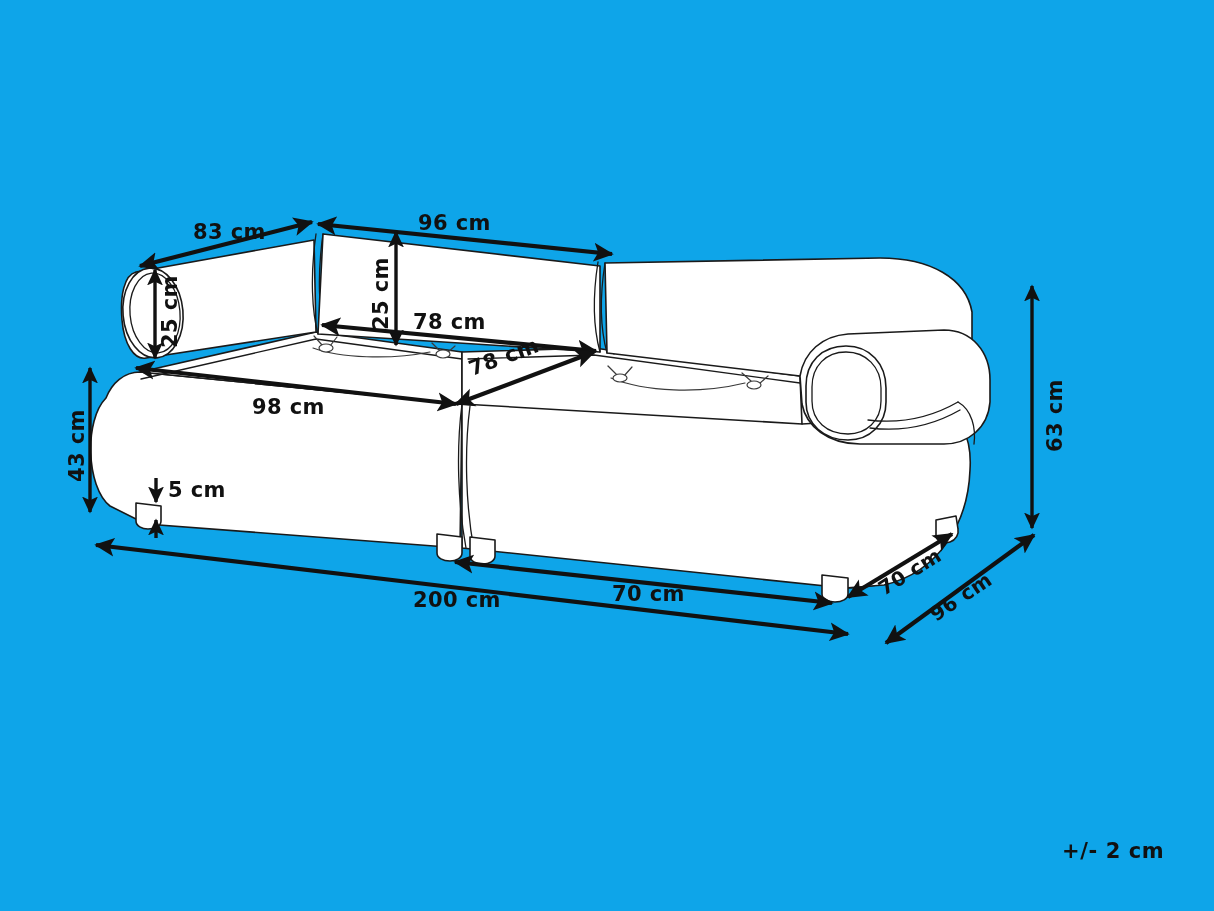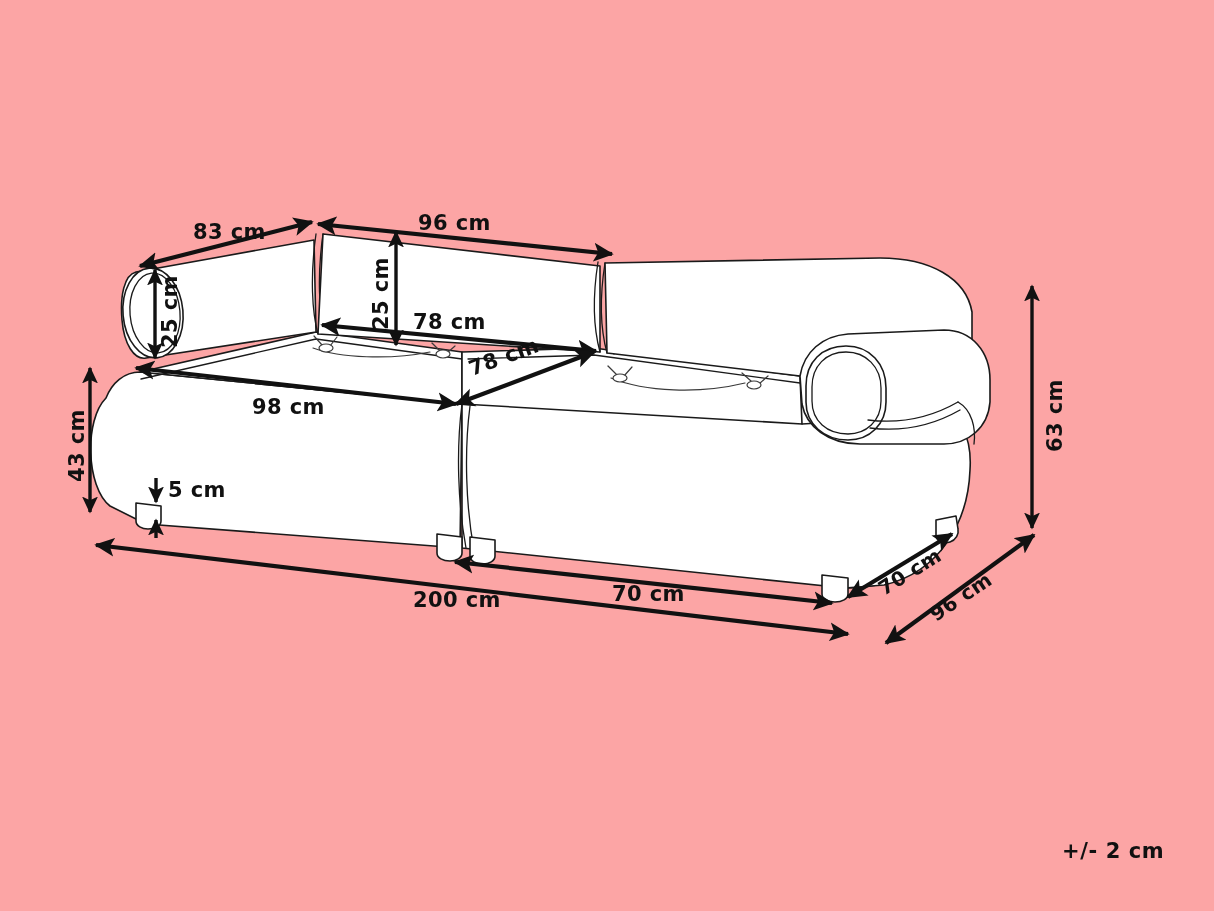--- a/index.html
+++ b/index.html
@@ -10,21 +10,21 @@
   body {
     width: 1214px;
     height: 911px;
     font-family: "DejaVu Sans", "Liberation Sans", sans-serif;
     overflow: hidden;
   }
   #sheet {
     position: relative;
     width: 1214px;
     height: 911px;
-    background: #fca5a5;
+    background: #0ea5e9;
   }
   svg#drawing {
     position: absolute;
     left: 0;
     top: 0;
     width: 1214px;
     height: 911px;
     display: block;
   }
   .outline {

